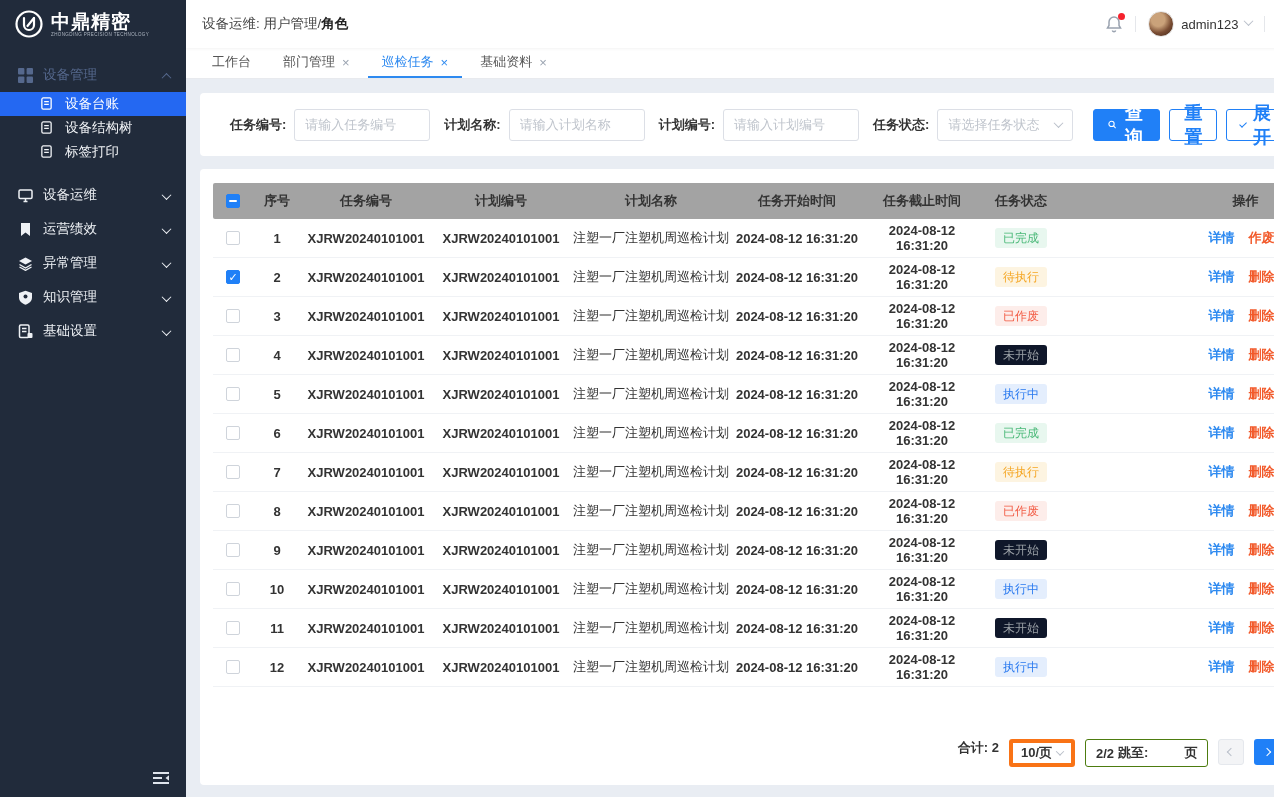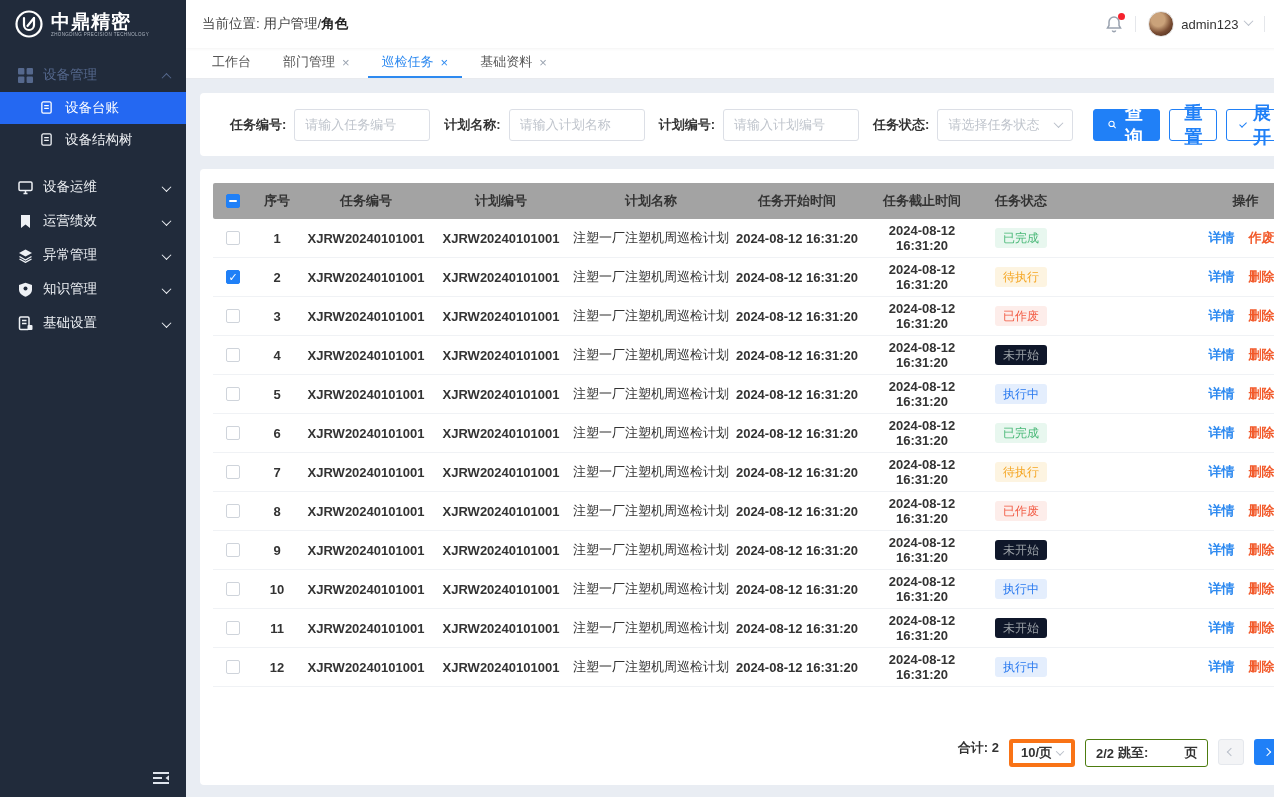--- a/index.html
+++ b/index.html
@@ -11,21 +11,21 @@
   .logo { height:48px; display:flex; align-items:center; padding-left:14px; gap:7px; }
   .logo-mark { width:30px; height:30px; }
   .logo-txt { display:flex; flex-direction:column; }
   .logo-name { font-size:19px; font-weight:bold; letter-spacing:1px; line-height:20px; }
   .logo-caption { font-size:4.5px; color:#aeb6c2; letter-spacing:.4px; }
   .menu { flex:1; padding-top:10px; }
   .mi { height:34px; display:flex; align-items:center; padding:0 16px 0 18px; gap:10px; color:#eef1f5; cursor:pointer; font-size:13.5px; }
   .mi .micon { width:15px; height:15px; flex:none; display:flex; }
   .mi .chev-wrap { margin-left:auto; }
   .mi.active-parent { color:#55688d; }
-  .submenu .mi { padding-left:40px; color:#f2f4f7; height:32px; }
+  .submenu .mi { padding-left:40px; color:#f2f4f7; height:24px; }
   .submenu .mi.selected { background:#2468f2; color:#fff; }
   .chev { width:7px; height:7px; border-right:1.6px solid currentColor; border-bottom:1.6px solid currentColor; display:inline-block; }
   .chev.down { transform:rotate(45deg) translate(-1px,-1px); }
   .chev.up { transform:rotate(-135deg) translate(-1px,-1px); }
   .collapse-btn { position:absolute; bottom:8px; right:14px; width:22px; height:22px; color:#dfe4ec; cursor:pointer; display:flex; align-items:center; justify-content:center; }
 
   
   .main { flex:1; display:flex; flex-direction:column; height:797px; }
   .topbar { height:48px; background:#fff; display:flex; align-items:center; padding:0 18px 0 16px; box-shadow:0 1px 3px rgba(0,0,0,.05); z-index:3; }
   .crumb { font-size:13.5px; color:#444; }
@@ -148,20 +148,29 @@
       </div>
       <div class="mi">
         <span class="micon">
           <svg viewBox="0 0 14 14" width="13" height="13" fill="none" stroke="currentColor" stroke-width="1.4">
               <rect x="2" y="1" width="10" height="12" rx="1.5"></rect>
               <path d="M4.5 5 h5 M4.5 8 h5"></path>
             </svg>
         </span>
         <span>设备结构树</span>
       </div>
+      <div class="mi">
+        <span class="micon">
+          <svg viewBox="0 0 14 14" width="13" height="13" fill="none" stroke="currentColor" stroke-width="1.4">
+              <rect x="2" y="1" width="10" height="12" rx="1.5"></rect>
+              <path d="M4.5 5 h5 M4.5 8 h5"></path>
+            </svg>
+        </span>
+        <span>标签打印</span>
+      </div>
     </div>
 
     <div class="mi" style="margin-top:14px;">
       <span class="micon">
         <svg viewBox="0 0 15 15" width="15" height="15" fill="none" stroke="currentColor" stroke-width="1.5">
             <rect x="1" y="2" width="13" height="8.5" rx="1.2"></rect>
             <path d="M5.5 13.5 h4 M7.5 10.5 v3"></path>
           </svg>
       </span>
       <span>设备运维</span>
@@ -214,21 +223,21 @@
         <path d="M1 2 h16 M1 12 h16 M1 7 h9"></path>
         <path d="M17 4.2 L13.5 7 L17 9.8 Z" stroke="none"></path>
       </svg>
   </span>
 </aside>
 
 <div class="main">
 
   <header class="topbar">
     <span class="crumb">
-      <span>当前位置: 用户管理/</span><b>角色</b>
+      <span>设备运维: 用户管理/</span><b>角色</b>
     </span>
     <div class="top-right">
       <span class="bell">
         <svg viewBox="0 0 18 18" width="18" height="18" fill="none" stroke="currentColor" stroke-width="1.5">
             <path d="M9 2 a5 5 0 0 1 5 5 v3.5 l1.5 2.5 H2.5 L4 10.5 V7 a5 5 0 0 1 5-5 Z"></path>
             <path d="M7.3 15.5 a1.8 1.8 0 0 0 3.4 0"></path>
           </svg>
         <span class="dot"></span>
       </span>
       <span class="vdiv"></span>

